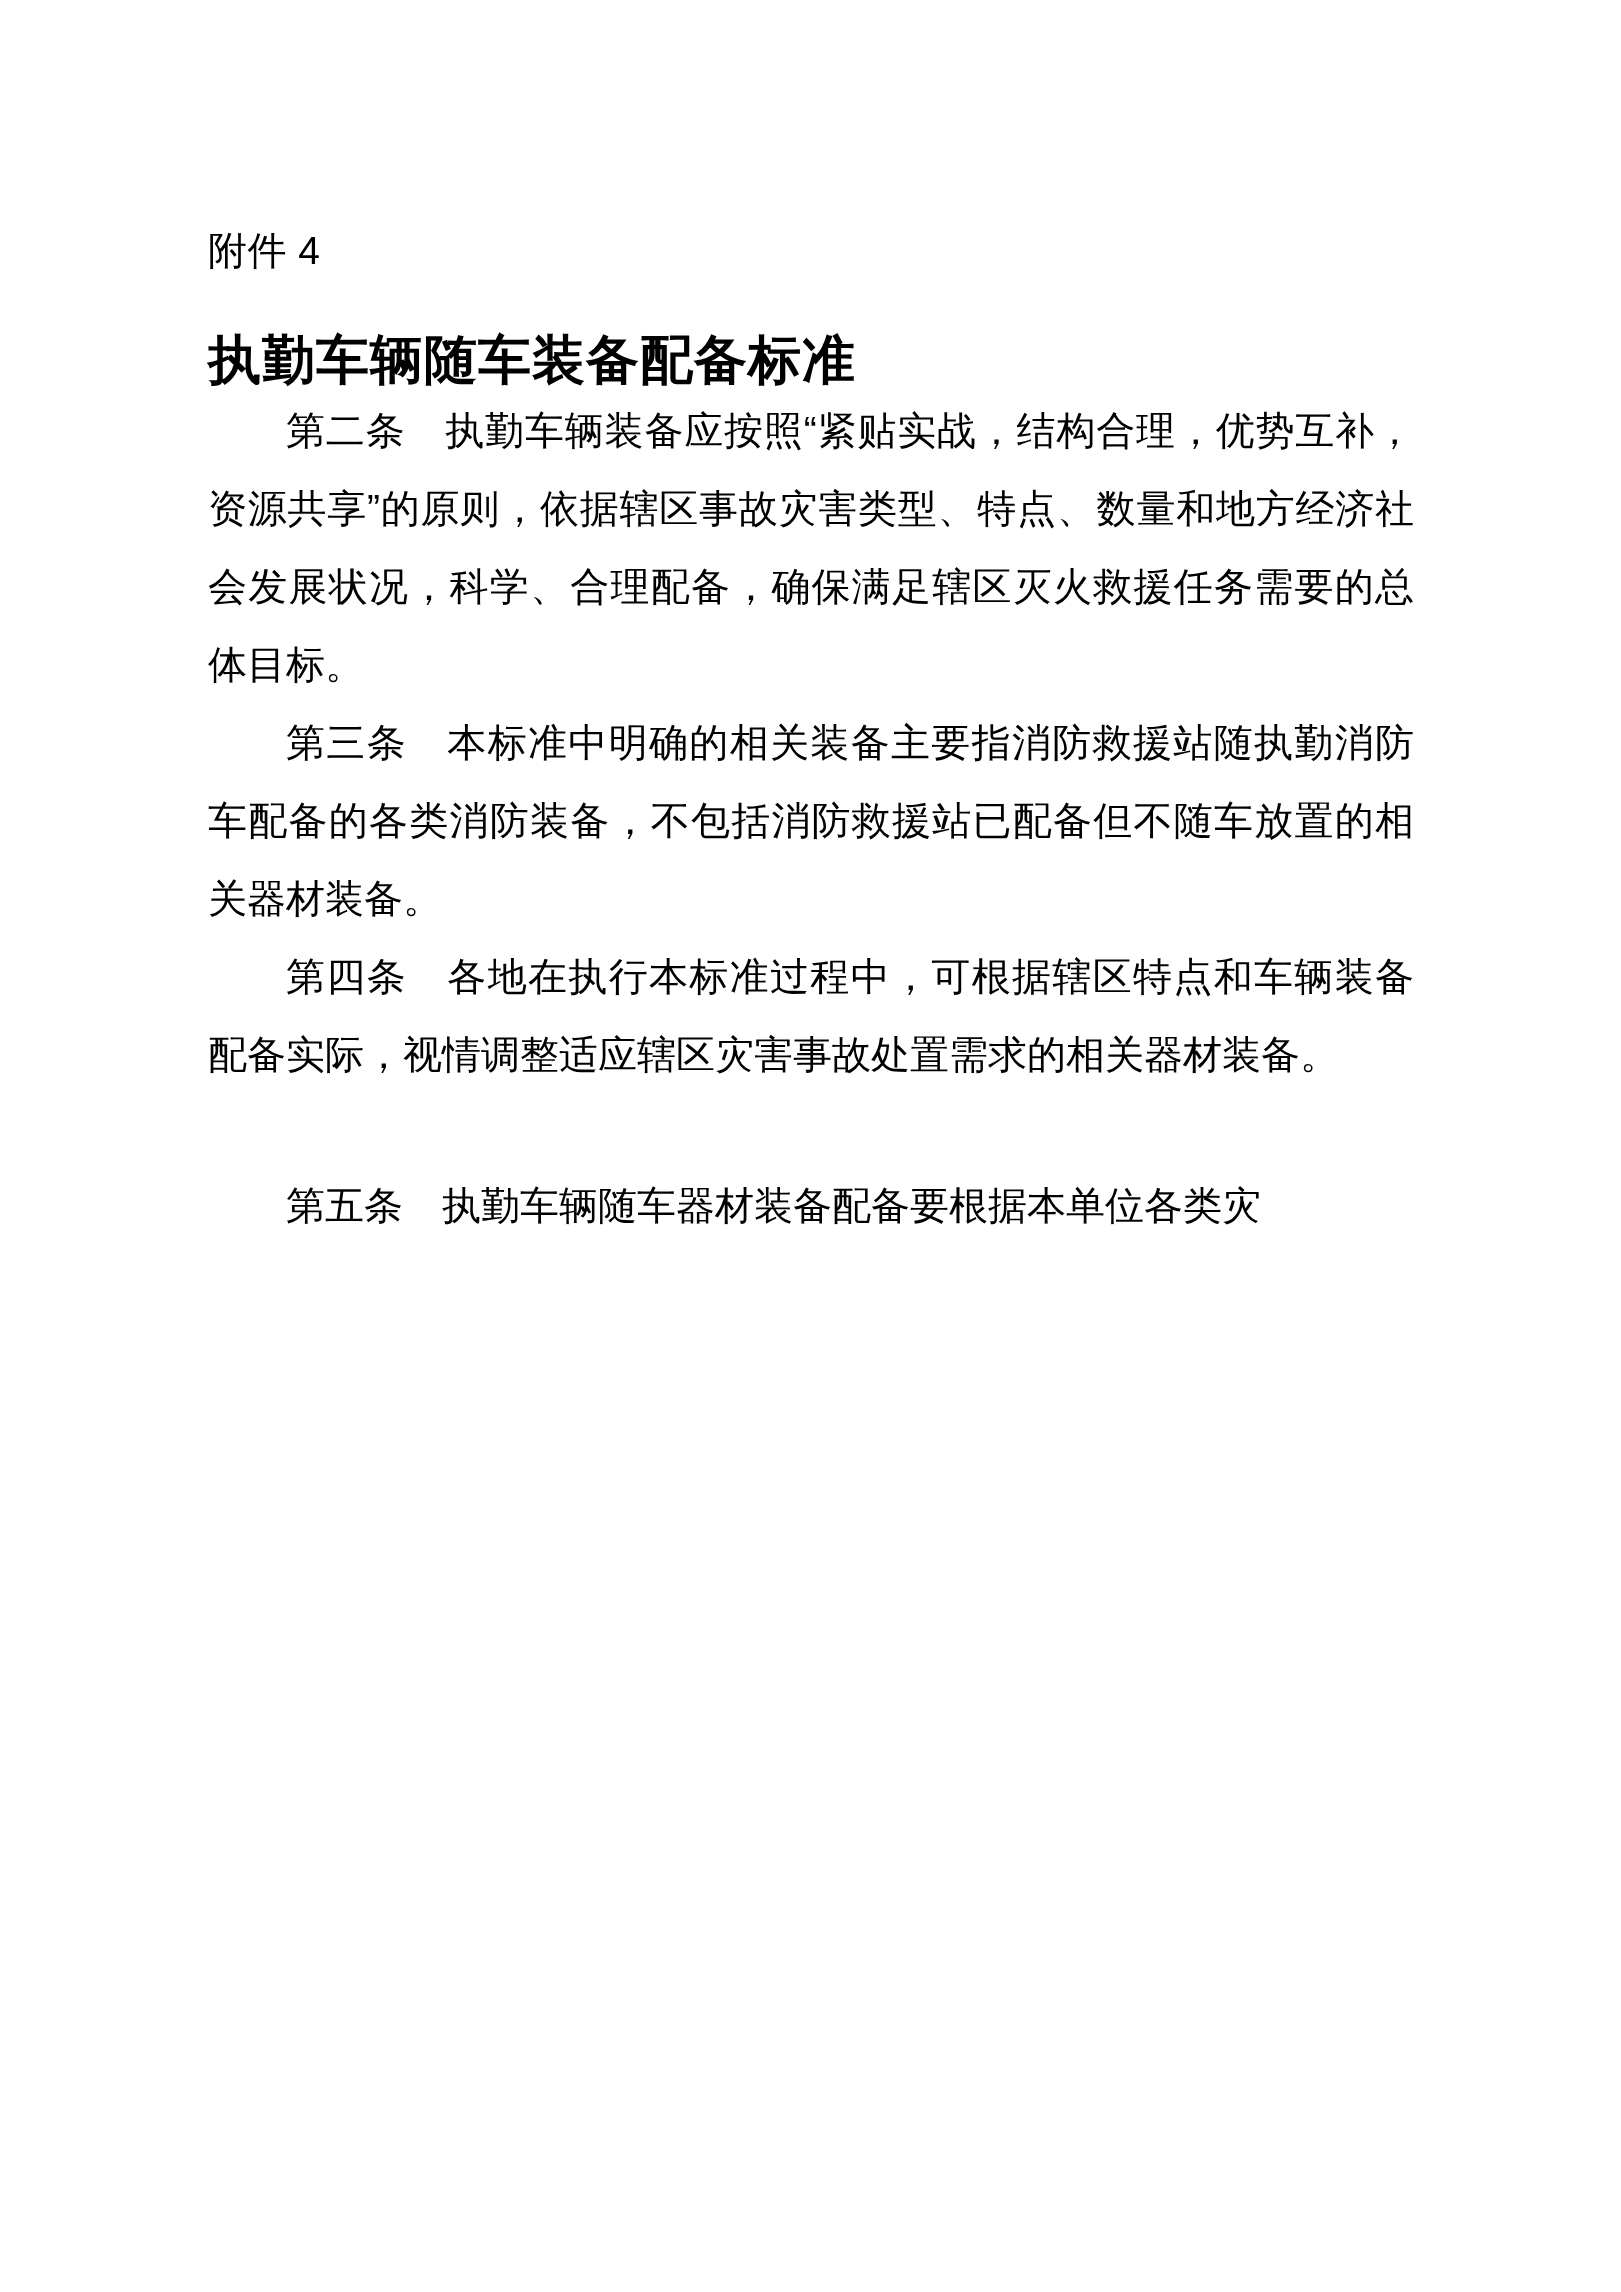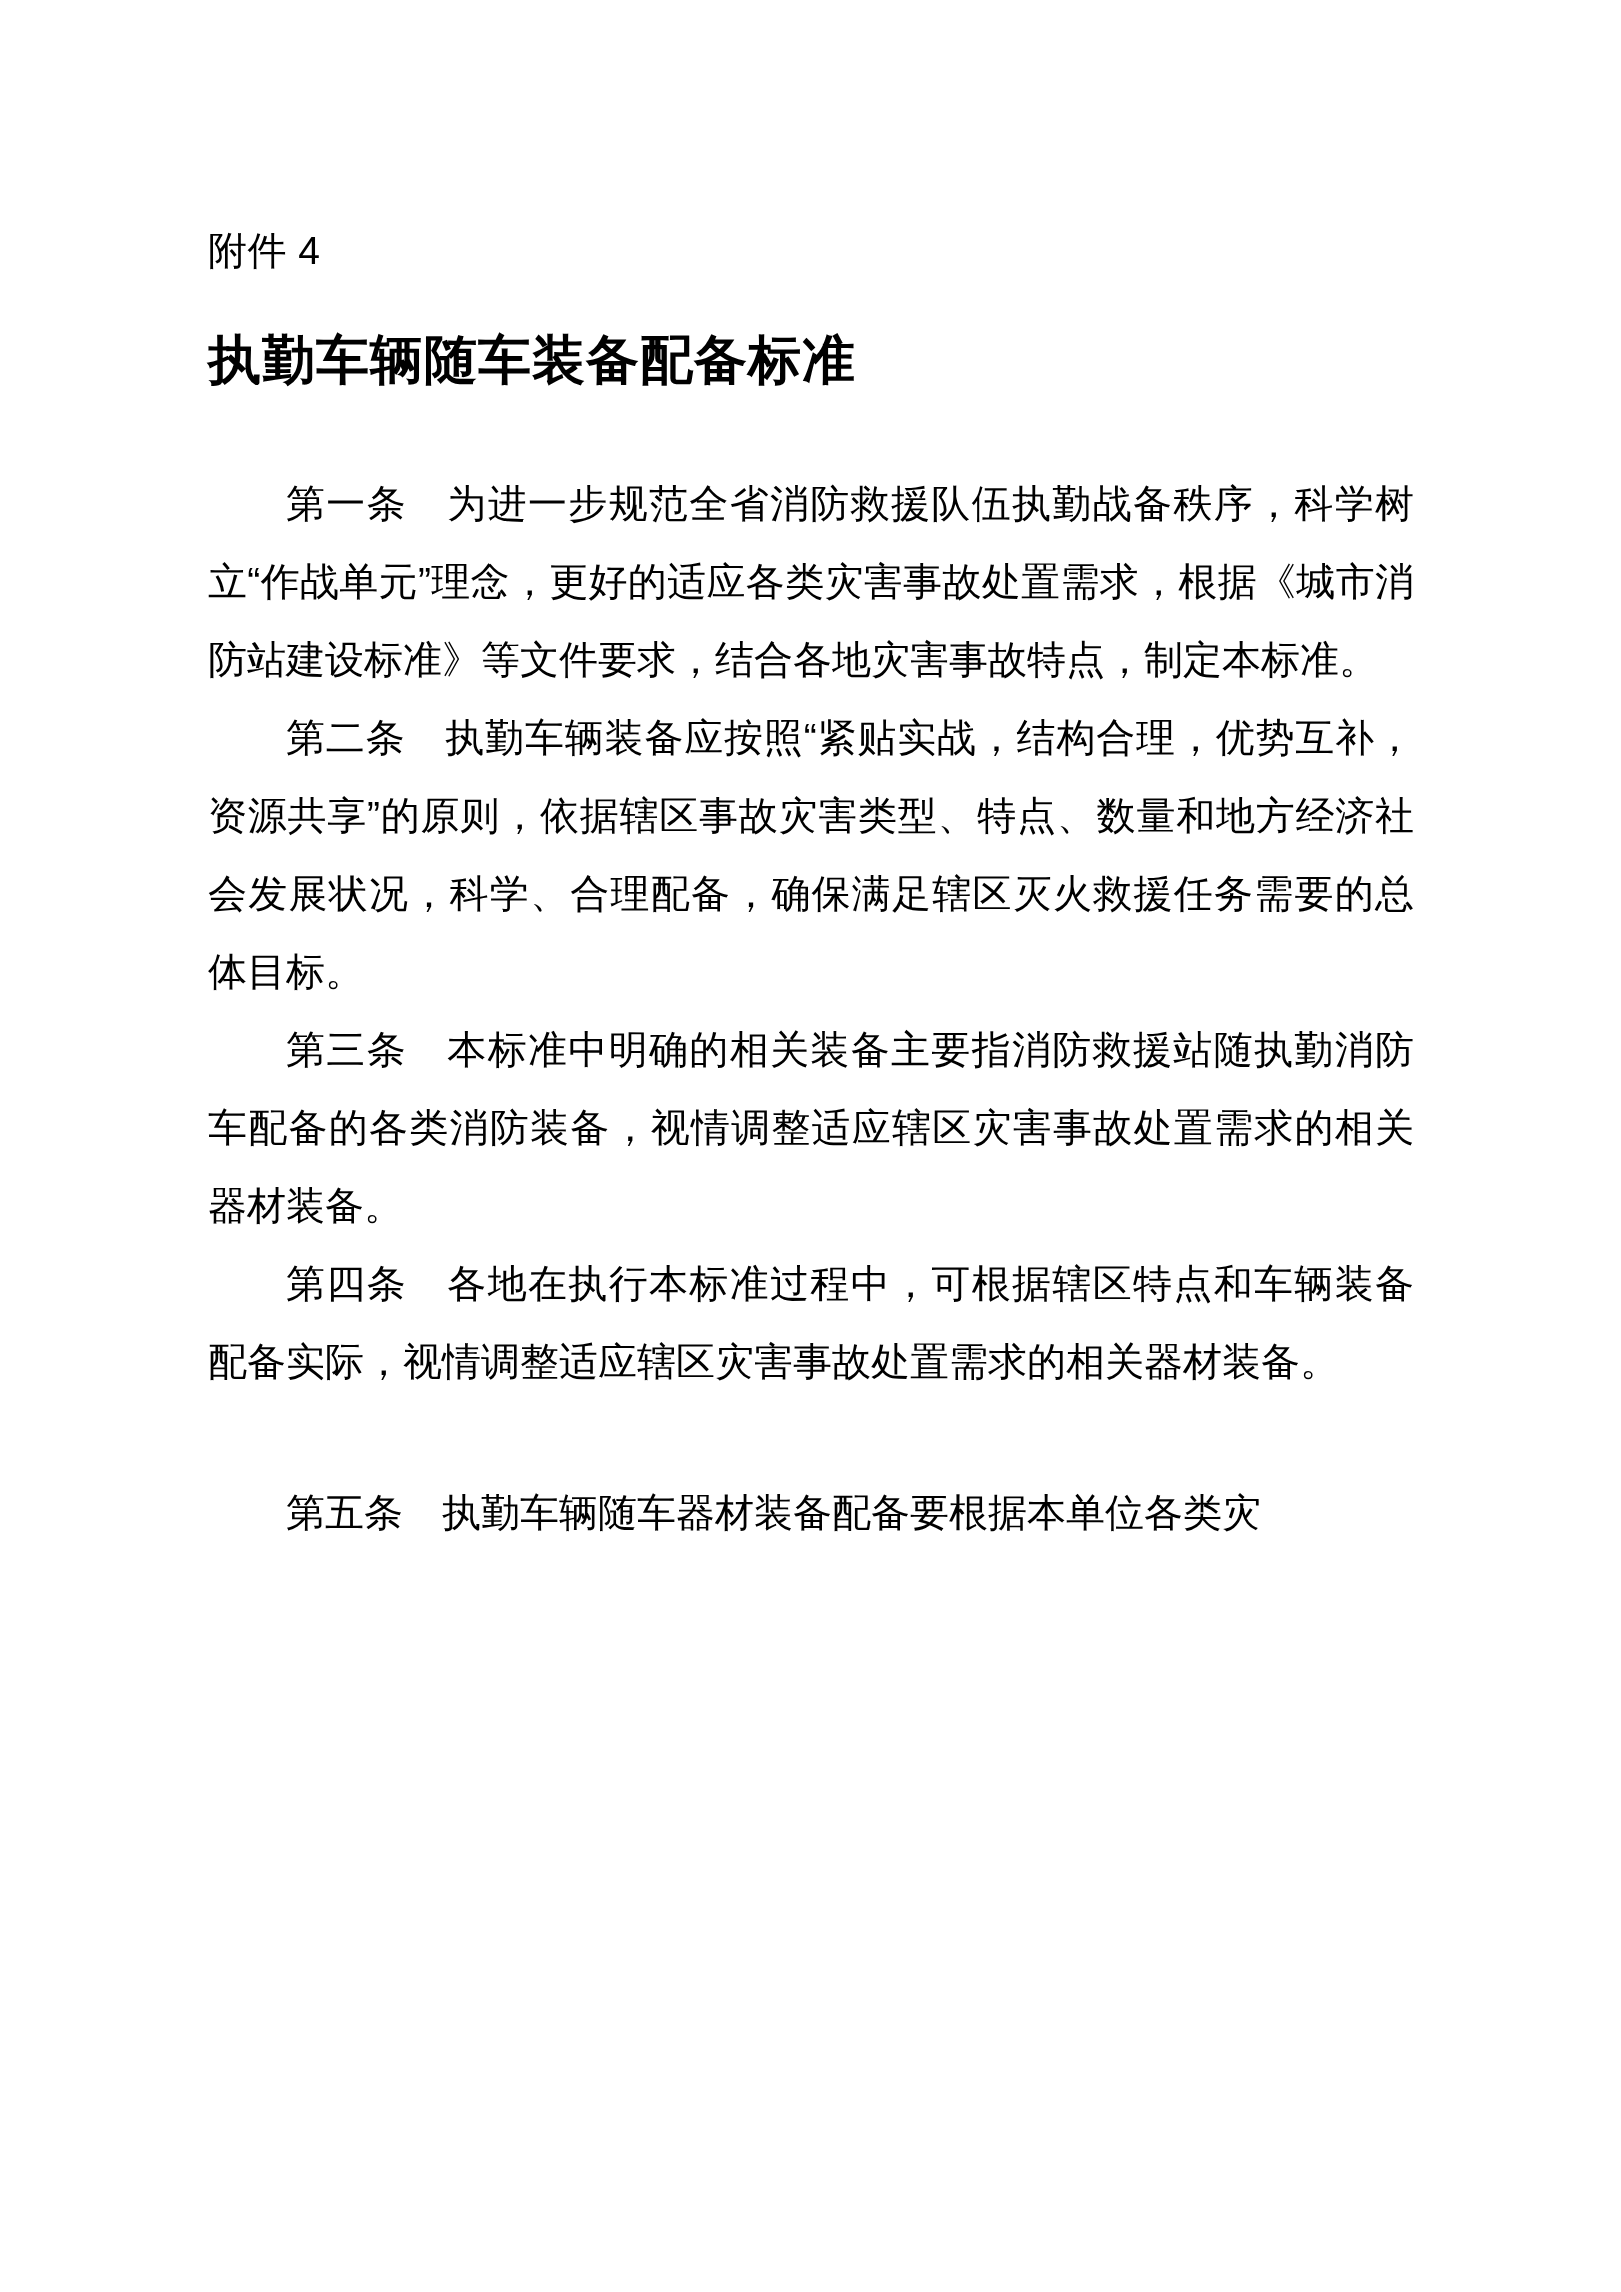--- a/index.html
+++ b/index.html
@@ -80,25 +80,24 @@
 <body>
 
 <div class="page">
   <div class="content">
 
     <p class="attachment-label">附件 4</p>
 
     <h1 class="doc-title">执勤车辆随车装备配备标准</h1>
 
 
-    <p class="article article-first">第一条　为进一步规范全省消防救援队伍执勤战备秩序，科学树立“作战单元”理念，更好的适应各类灾害事故处置需求，根据《城市消防站建设标准》等文件要求，结合各地灾害事故特点，制定本标准。</p>
 
     <p class="article">第二条　执勤车辆装备应按照“紧贴实战，结构合理，优势互补，资源共享”的原则，依据辖区事故灾害类型、特点、数量和地方经济社会发展状况，科学、合理配备，确保满足辖区灭火救援任务需要的总体目标。</p>
 
-    <p class="article">第三条　本标准中明确的相关装备主要指消防救援站随执勤消防车配备的各类消防装备，视情调整适应辖区灾害事故处置需求的相关器材装备。</p>
+    <p class="article">第三条　本标准中明确的相关装备主要指消防救援站随执勤消防车配备的各类消防装备，不包括消防救援站已配备但不随车放置的相关器材装备。</p>
 
     <p class="article">第四条　各地在执行本标准过程中，可根据辖区特点和车辆装备配备实际，视情调整适应辖区灾害事故处置需求的相关器材装备。</p>
 
 
     <p class="article article-last">第五条　执勤车辆随车器材装备配备要根据本单位各类灾</p>
 
   </div>
 </div>
 
 

